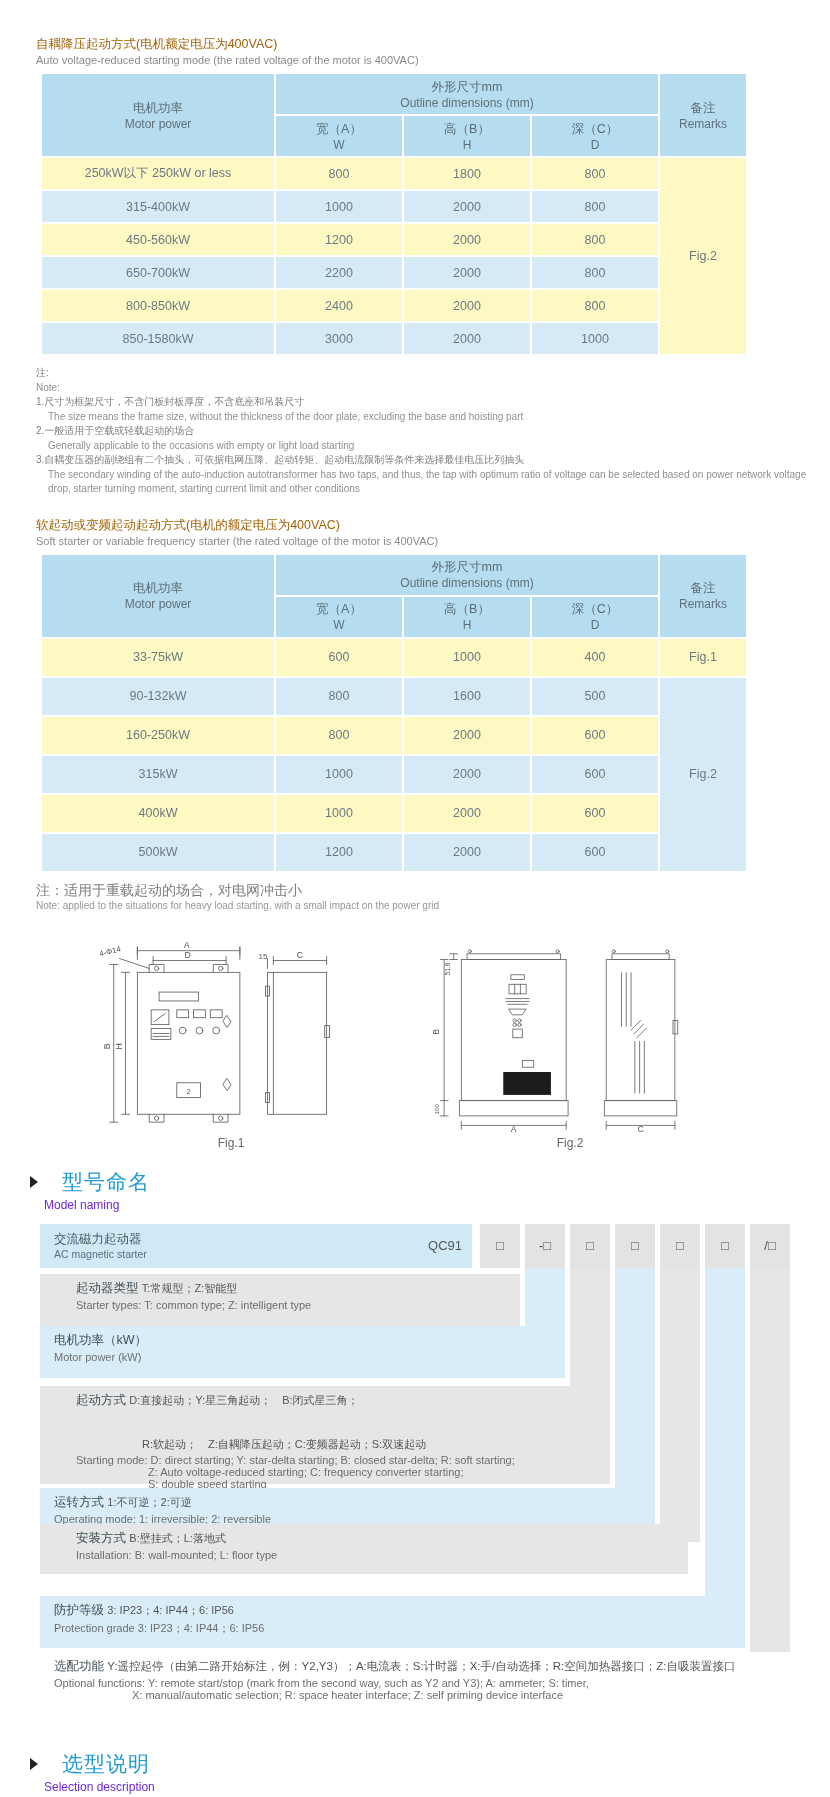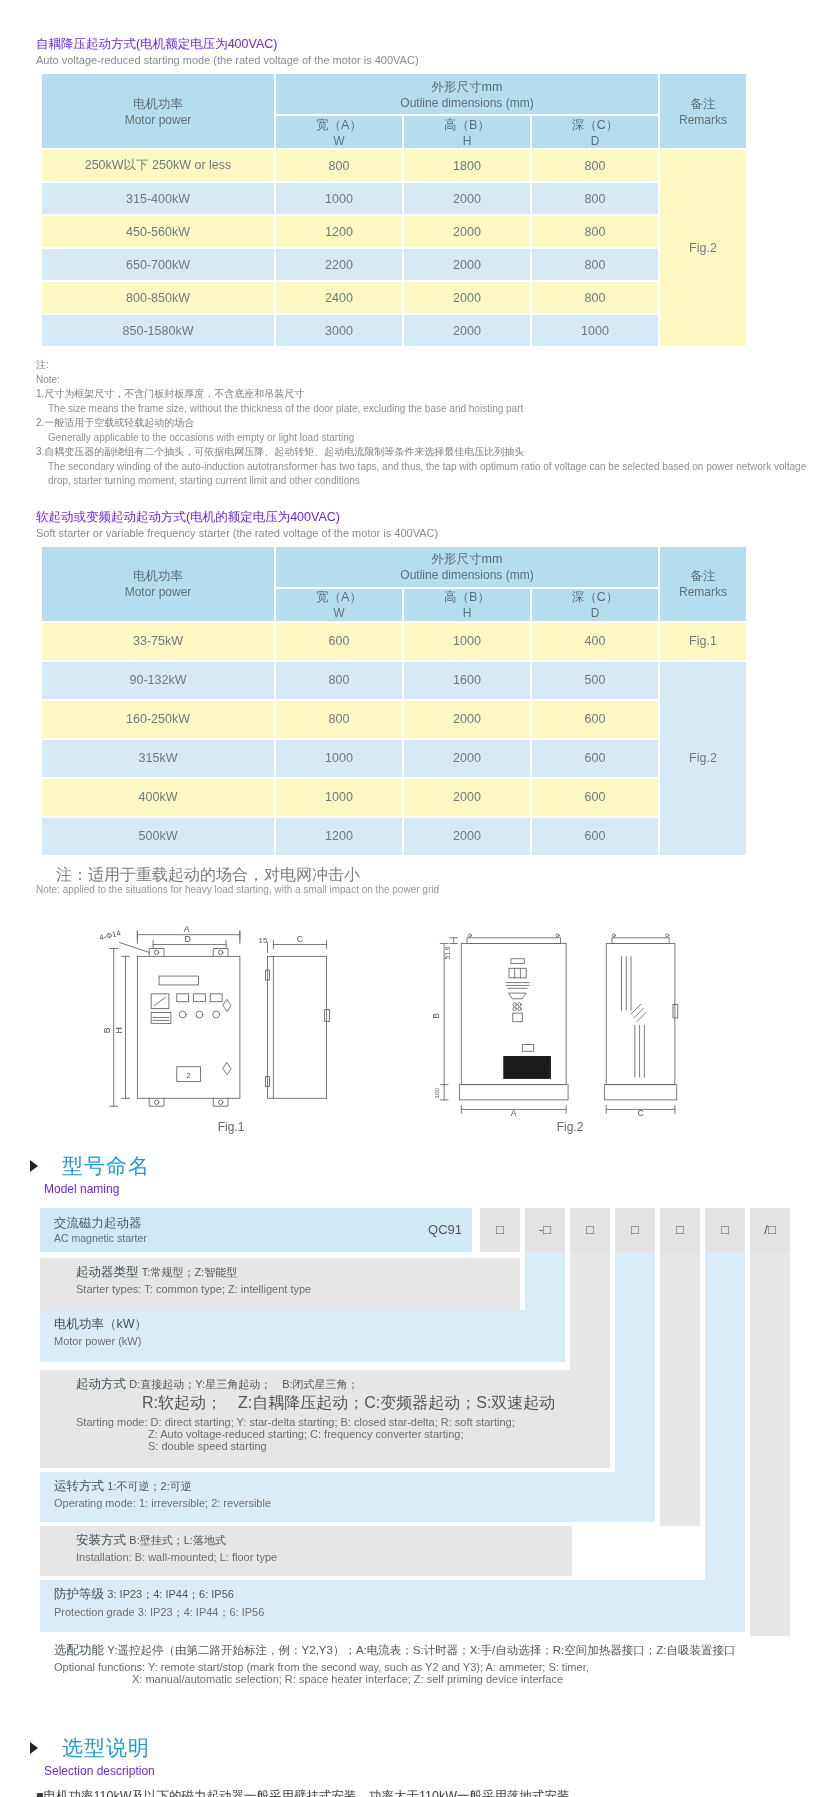--- a/index.html
+++ b/index.html
@@ -6,54 +6,54 @@
   html,body { background:#fff; }
   body {
     width:830px;
     font-family:"Liberation Sans","DejaVu Sans",sans-serif;
     color:#555;
   }
   .page { width:830px; padding:22px 0 30px 0; background:#fff; }
 
   
   .tbl-title { margin:14px 0 6px 36px; }
-  .tbl-title .cn { font-size:12.5px; color:#6d28d9; }
+  .tbl-title .cn { font-size:12.5px; color:#a16207; }
   .tbl-title .en { font-size:11px; color:#8a8a8a; margin-top:1px; }
 
   
   table.dim-table {
     border-collapse:separate; border-spacing:2px;
     margin-left:40px; table-layout:fixed; width:706px;
   }
   table.dim-table col.c-power { width:232px; }
   table.dim-table col.c-dim { width:126px; }
   table.dim-table col.c-rem { width:86px; }
   table.dim-table th, table.dim-table td {
     font-weight:normal; text-align:center; vertical-align:middle;
     font-size:12.5px; color:#5b6b73;
   }
   th.hdr { background:#b6ddef; color:#44545c; }
   th.hdr .cnl { font-size:12.5px; }
   th.hdr .enl { font-size:12px; color:#5f7079; }
   tr.h1 th { height:40px; }
-  tr.h2 th { height:32px; }
+  tr.h2 th { height:40px; }
   table.t1 tbody td { height:31px; color:#6a7a82; }
   table.t2 tbody td { height:37px; color:#6a7a82; }
   tr.row-a td { background:#fef9c3; }
   tr.row-b td { background:#d6eaf6; }
   td.remark { background:#e7f3fb; font-size:12px; color:#5b6b73; }
 
   
   .notes { margin:10px 0 0 36px; }
   .notes div { font-size:10px; line-height:14.5px; color:#909090; max-width:775px; }
   .notes .ncn { color:#7d7d7d; }
   .notes .ind { margin-left:12px; }
 
   .note2 { margin:10px 0 0 36px; }
-  .note2 .ncn { font-size:16px; color:#7d7d7d; line-height:15px;margin-left:20px; }
+  .note2 .ncn { font-size:14px; color:#7d7d7d; line-height:15px; }
   .note2 .nen { font-size:10px; color:#979797; line-height:15px; }
 
   
   .figs { display:flex; gap:54px; margin:16px 0 0 96px; align-items:flex-end; }
   .fig { display:flex; flex-direction:column; align-items:center; }
   .fig-label { font-size:12px; color:#666; margin-top:2px; }
   .fig svg text { font-family:"Liberation Sans",sans-serif; fill:#555; }
   .fig svg { stroke-linecap:square; }
 
   
@@ -83,21 +83,21 @@
   .mn-box {
     position:absolute; top:0; width:40px; height:44px; background:#e3e3e3;
     display:flex; align-items:center; justify-content:center;
     font-size:13px; color:#555;
   }
   .mn-row { position:absolute; left:0; padding:6px 0 0 14px; color:#4a4a4a; }
   .mn-row .key { font-size:12.5px; color:#3f4f57; }
   .mn-row .opts { font-size:11px; color:#555; }
   .mn-row .en { font-size:11px; color:#6e6e6e; margin-top:2px; }
   .mn-row .en2 { font-size:11px; color:#6e6e6e; margin-left:72px; }
-  .mn-row .cn2 { font-size:16px; color:#555; margin-left:66px; }
+  .mn-row .cn2 { font-size:11px; color:#555; margin-left:66px;margin-top:28px; }
   .r-gray { background:#e6e6e6;padding-left:36px; }
   .r-blue { background:#d9edf8; }
 
   
   .sel-body { margin:10px 0 0 36px; max-width:780px; }
   .sel-body .p1cn { font-size:12.5px; color:#3d3d3d; margin-top:8px; }
 </style>
 </head>
 <body>
 
@@ -435,21 +435,21 @@
       <div><span class="key">起动方式</span> <span class="opts">D:直接起动；Y:星三角起动；　B:闭式星三角；</span></div>
       <div class="cn2">R:软起动；　Z:自耦降压起动；C:变频器起动；S:双速起动</div>
       <div class="en">Starting mode: D: direct starting; Y: star-delta starting; B: closed star-delta; R: soft starting;</div>
       <div class="en2">Z: Auto voltage-reduced starting; C: frequency converter starting;</div>
       <div class="en2">S: double speed starting</div>
     </div>
     <div class="mn-row r-blue" style="top:264px;width:615px;height:50px">
       <div><span class="key">运转方式</span> <span class="opts">1:不可逆；2:可逆</span></div>
       <div class="en">Operating mode: 1: irreversible; 2: reversible</div>
     </div>
-    <div class="mn-row r-gray" style="top:318px;width:532px;height:50px">
+    <div class="mn-row r-gray" style="top:300px;width:648px;height:50px">
       <div><span class="key">安装方式</span> <span class="opts">B:壁挂式；L:落地式</span></div>
       <div class="en">Installation: B: wall-mounted; L: floor type</div>
     </div>
     <div class="mn-row r-blue" style="top:372px;width:705px;height:52px">
       <div><span class="key">防护等级</span> <span class="opts">3: IP23；4: IP44；6: IP56</span></div>
       <div class="en">Protection grade  3: IP23；4: IP44；6: IP56</div>
     </div>
     <div class="mn-row" style="top:428px;width:760px;height:68px;padding-left:14px">
       <div style="white-space:nowrap"><span class="key">选配功能</span> <span class="opts" style="font-size:11.5px">Y:遥控起停（由第二路开始标注，例：Y2,Y3）；A:电流表；S:计时器；X:手/自动选择；R:空间加热器接口；Z:自吸装置接口</span></div>
       <div class="en">Optional functions: Y: remote start/stop (mark from the second way, such as Y2 and Y3); A: ammeter; S: timer,</div>

